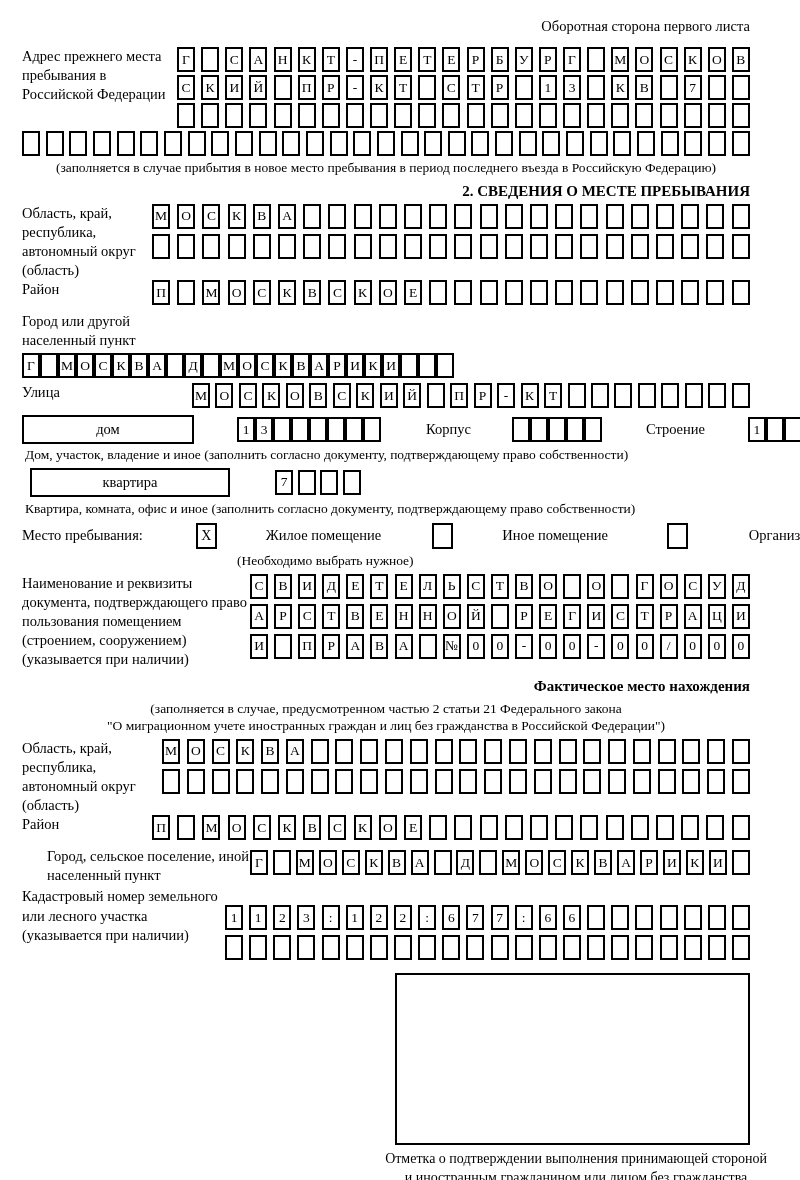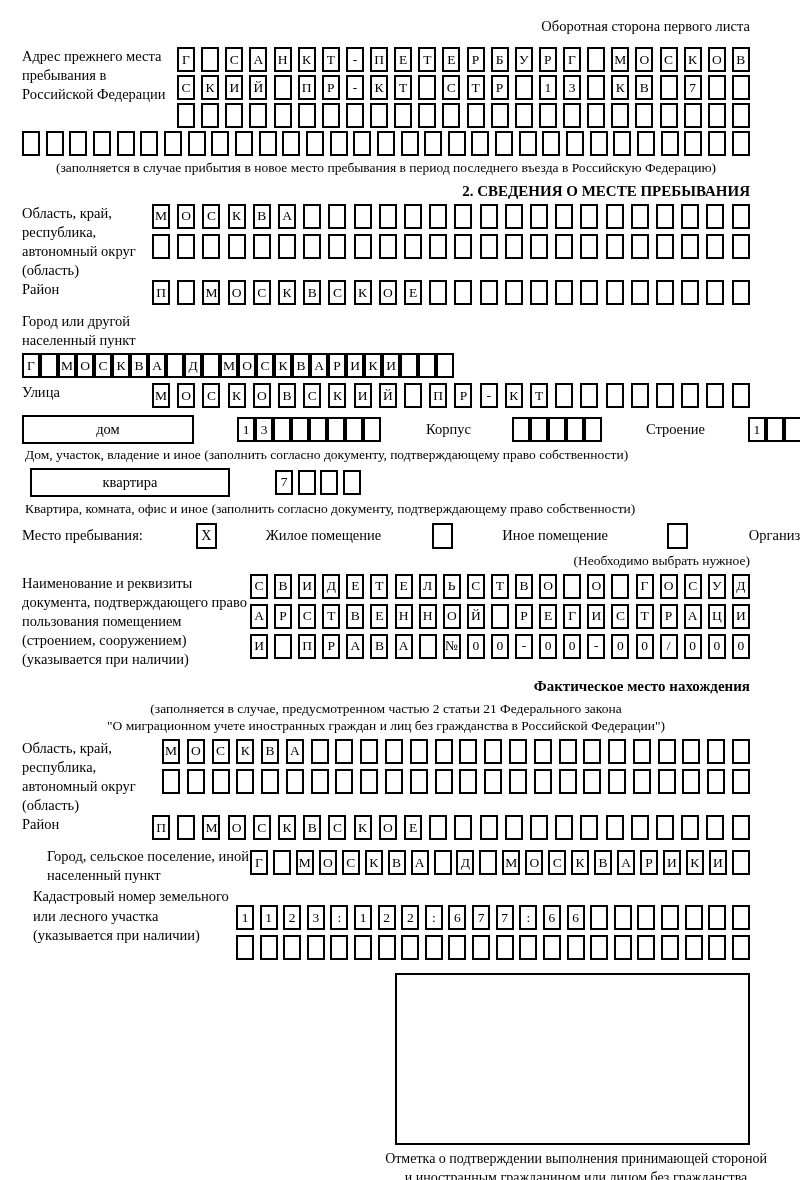--- a/index.html
+++ b/index.html
@@ -277,21 +277,21 @@
         <div class="cell">Р</div>
         <div class="cell">И</div>
         <div class="cell">К</div>
         <div class="cell">И</div>
         <div class="cell"></div>
         <div class="cell"></div>
         <div class="cell"></div>
       </div>
   </div>
 
-  <div class="frow" style="margin-bottom:4px;">
+  <div class="frow" style="margin-bottom:4px;gap:40px;">
     <div class="lbl" style="width:130px;">Улица</div>
     <div class="cellrow grow">
         <div class="cell">М</div>
         <div class="cell">О</div>
         <div class="cell">С</div>
         <div class="cell">К</div>
         <div class="cell">О</div>
         <div class="cell">В</div>
         <div class="cell">С</div>
         <div class="cell">К</div>
@@ -357,21 +357,21 @@
 
   <div class="stay-row" style="margin-bottom:2px;">
     <span class="inline-lbl">Место пребывания:</span>
     <div class="chk" style="margin-left:16px;">X</div>
     <span class="inline-lbl" style="margin-left:12px;">Жилое помещение</span>
     <div class="chk" style="margin-left:14px;"></div>
     <span class="inline-lbl" style="margin-left:12px;">Иное помещение</span>
     <div class="chk" style="margin-left:22px;"></div>
     <span class="inline-lbl" style="margin-left:24px;">Организация</span>
   </div>
-  <div class="note mb4" style="margin-left:215px;text-align:right;">(Необходимо выбрать нужное)</div>
+  <div class="note mb4" style="margin-left:215px;">(Необходимо выбрать нужное)</div>
 
   <div class="frow">
     <div class="lbl" style="width:228px;">Наименование и реквизиты документа, подтверждающего право пользования помещением (строением, сооружением) (указывается при наличии)</div>
     <div class="cellcol">
       <div class="cellrow" style="margin-bottom:5px;">
           <div class="cell">С</div>
           <div class="cell">В</div>
           <div class="cell">И</div>
           <div class="cell">Д</div>
           <div class="cell">Е</div>
@@ -555,21 +555,21 @@
         <div class="cell">А</div>
         <div class="cell">Р</div>
         <div class="cell">И</div>
         <div class="cell">К</div>
         <div class="cell">И</div>
         <div class="cell"></div>
       </div>
   </div>
 
   <div class="frow">
-    <div class="lbl" style="width:203px;margin-left:11px;">Кадастровый номер земельного или лесного участка (указывается при наличии)</div>
+    <div class="lbl" style="width:203px;">Кадастровый номер земельного или лесного участка (указывается при наличии)</div>
     <div class="cellcol" style="margin-top:18px;">
       <div class="cellrow" style="margin-bottom:5px;">
           <div class="cell">1</div>
           <div class="cell">1</div>
           <div class="cell">2</div>
           <div class="cell">3</div>
           <div class="cell">:</div>
           <div class="cell">1</div>
           <div class="cell">2</div>
           <div class="cell">2</div>

